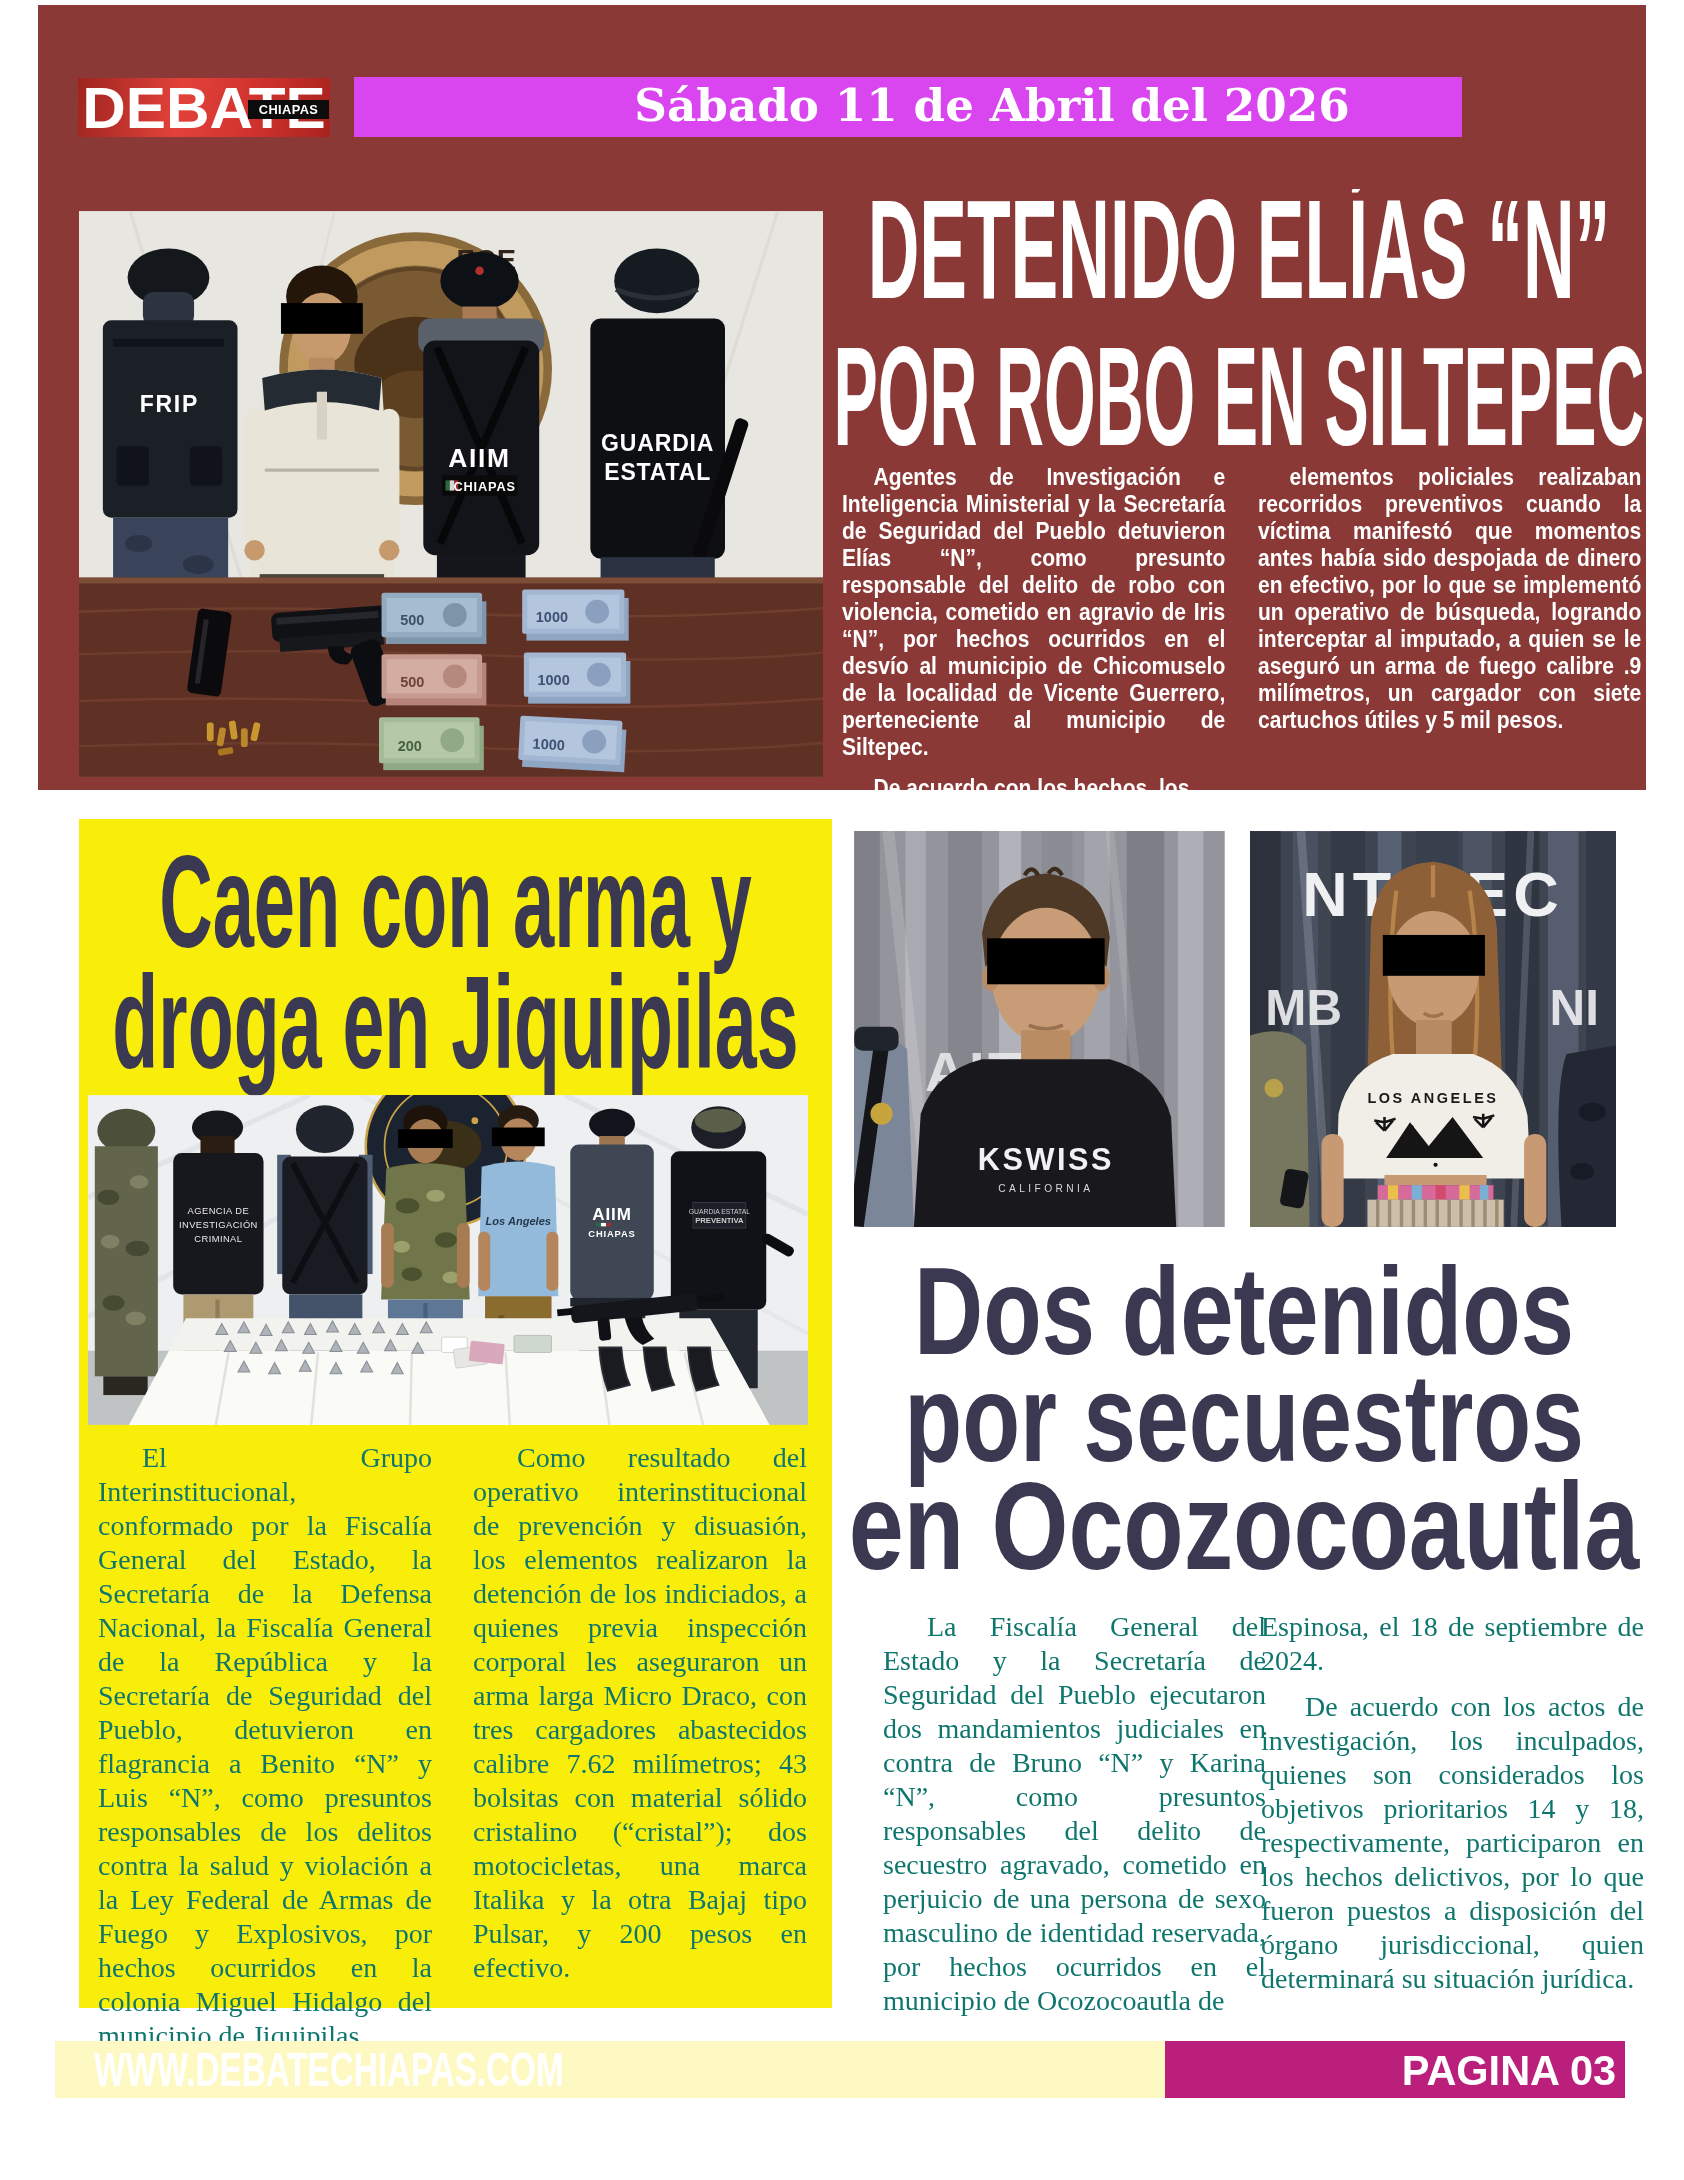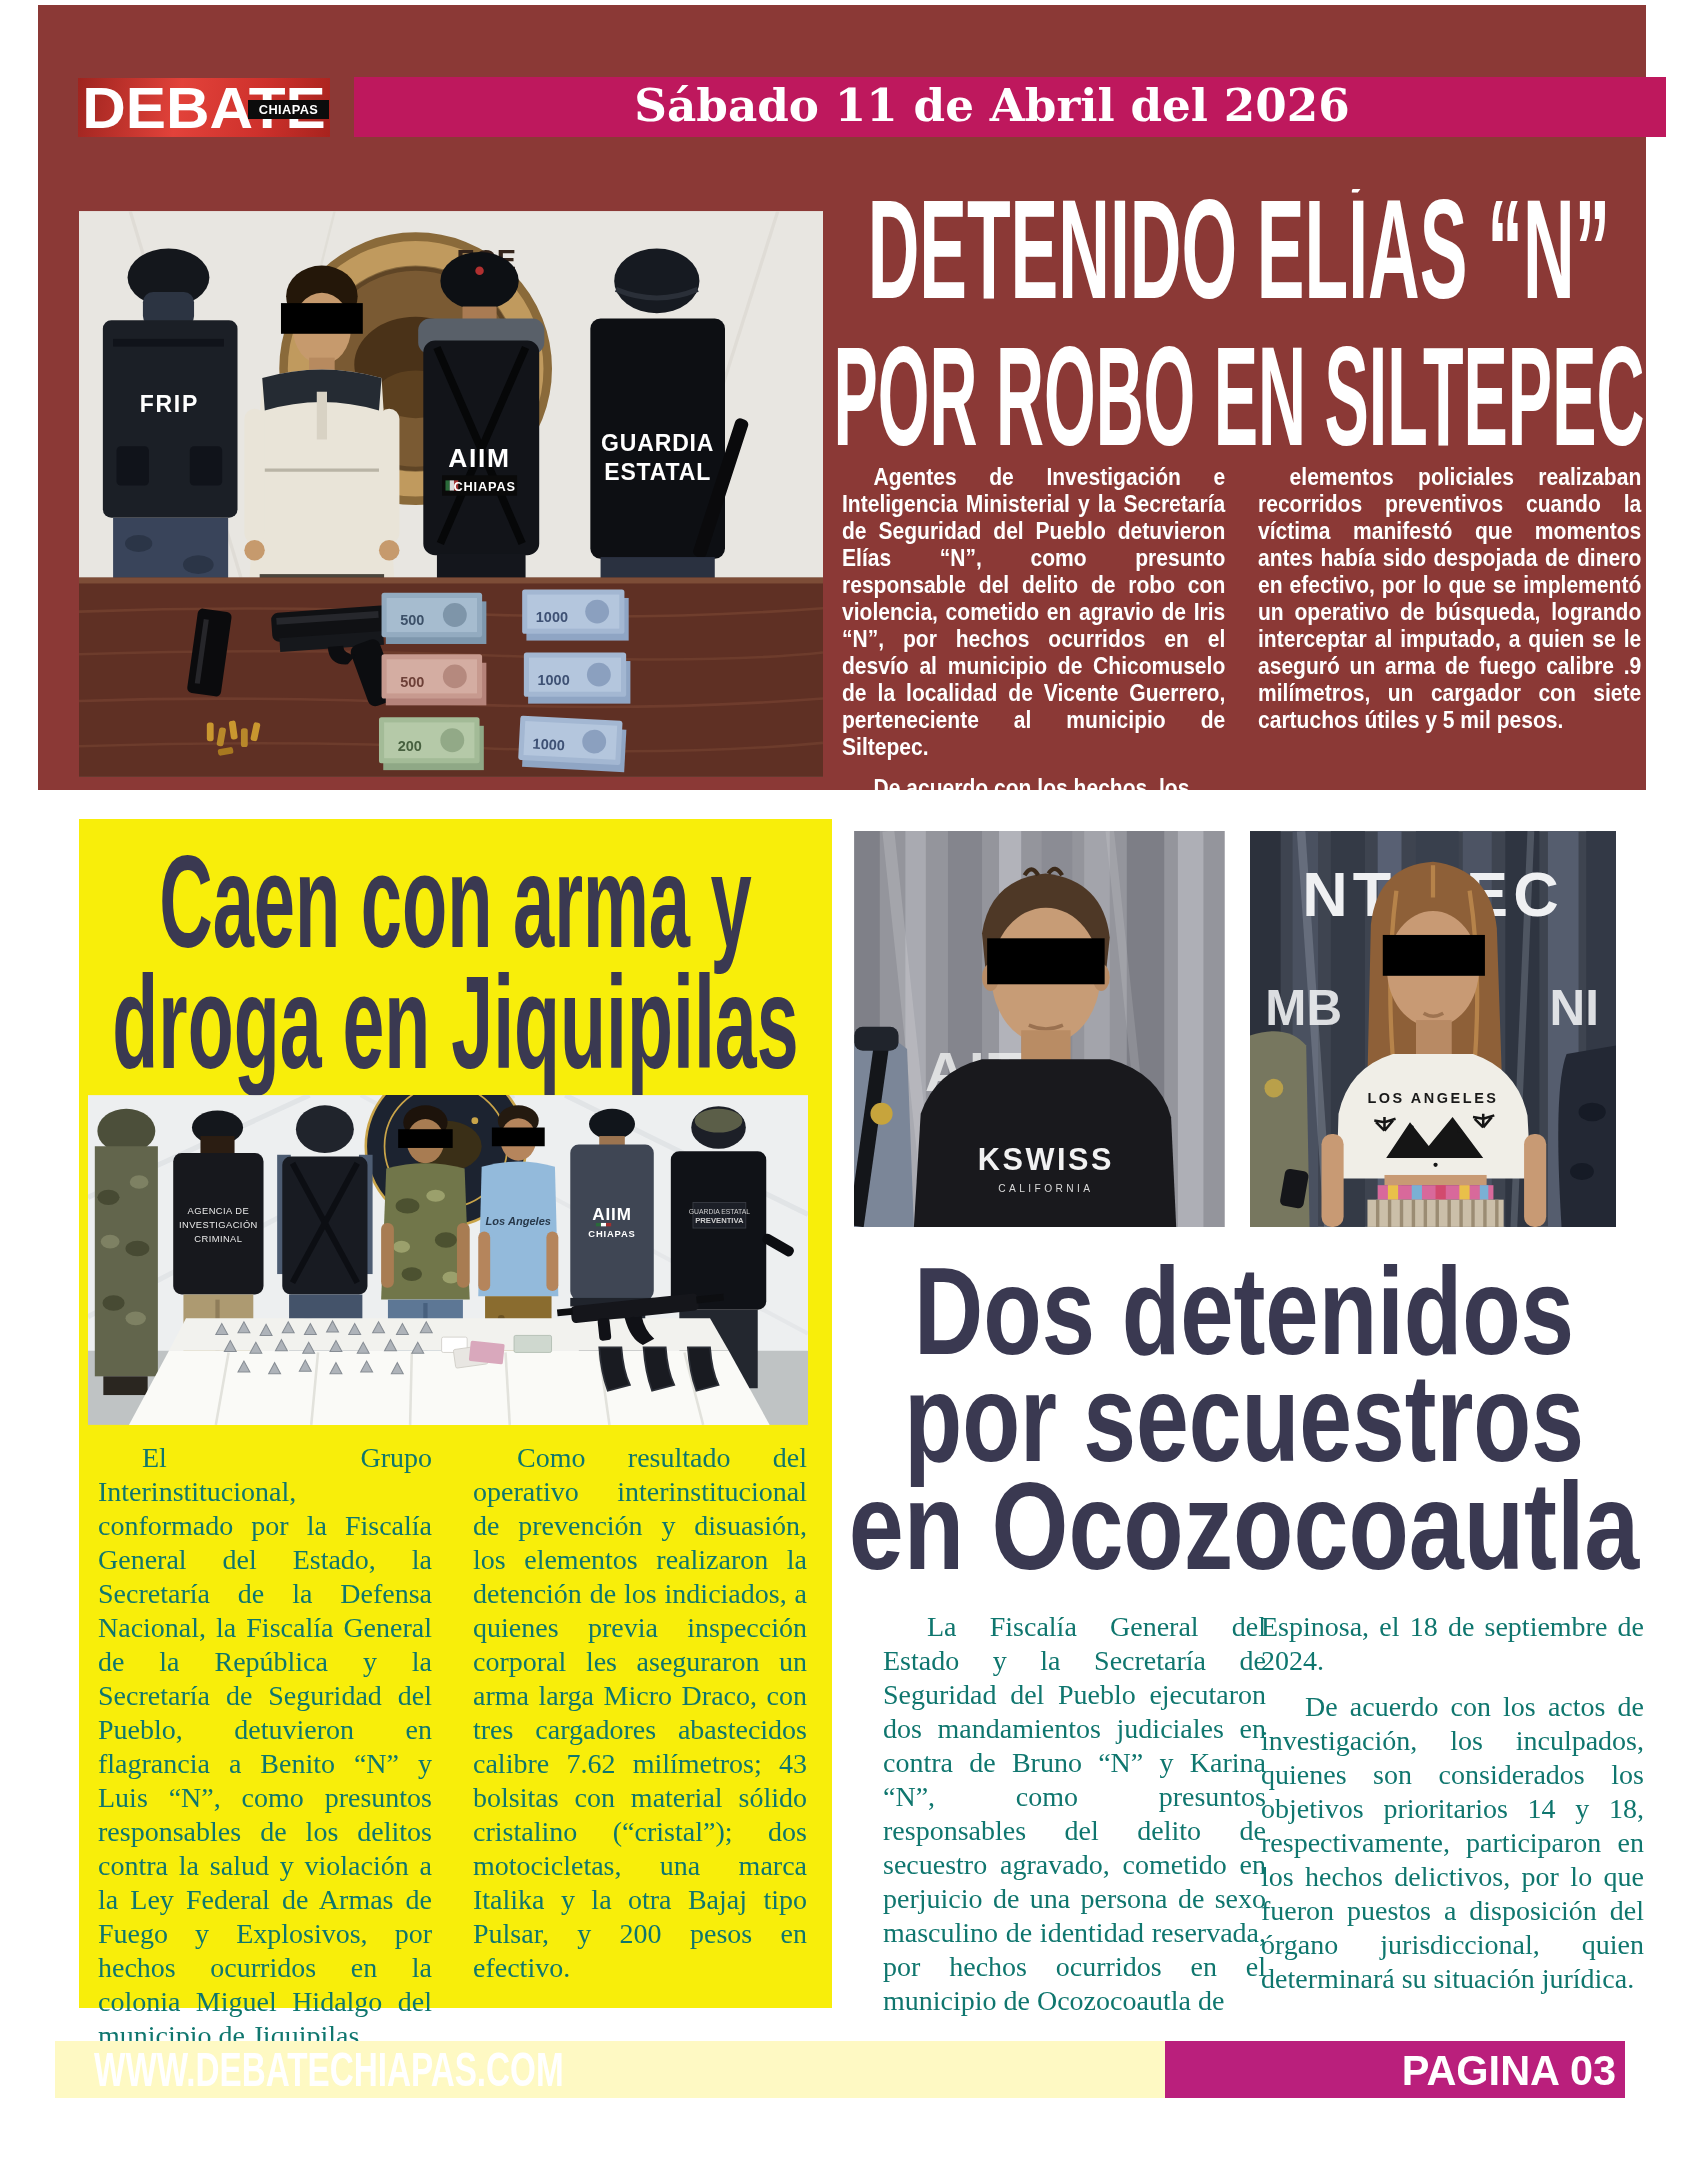--- a/index.html
+++ b/index.html
@@ -1,21 +1,21 @@
 <!DOCTYPE html>
 <html style="font-size:13.6px"><head>
 <meta charset="utf-8">
 <style>
   html,body{margin:0;padding:0;background:#fff;}
   .page{position:relative;width:1685px;height:2181px;background:#ffffff;overflow:hidden;
         font-family:"Liberation Sans",sans-serif;}
   .abs{position:absolute;}
   
   .maroon{left:38px;top:5.1px;width:1608px;height:785px;background:#8b3936;}
-  .date-band{left:354px;top:77px;width:1312px;height:60px;background:#be185d;}
+  .date-band{left:354px;top:77px;width:1108px;height:60px;background:#d946ef;}
   .logo{left:78px;top:78px;width:252px;height:59px;
         background:linear-gradient(100deg,#9e241f,#e2423a 40%,#ce312c 72%,#a8231e);}
   .chiapas-box{left:170px;top:22px;width:81px;height:19px;background:#0c0c0c;color:#fff;
         font-size:12.8px;font-weight:bold;letter-spacing:0.4px;text-align:center;line-height:19px;}
   .top-photo{left:79px;top:211px;}
   .top-headline{left:831px;top:189px;}
   
   .wcol{color:#ffffff;font-size:24px;line-height:27px;font-weight:bold;text-align:justify;
         width:437px;transform:scaleX(0.877);transform-origin:0 0;}
   .wcol p{margin:0;text-indent:36px;}

